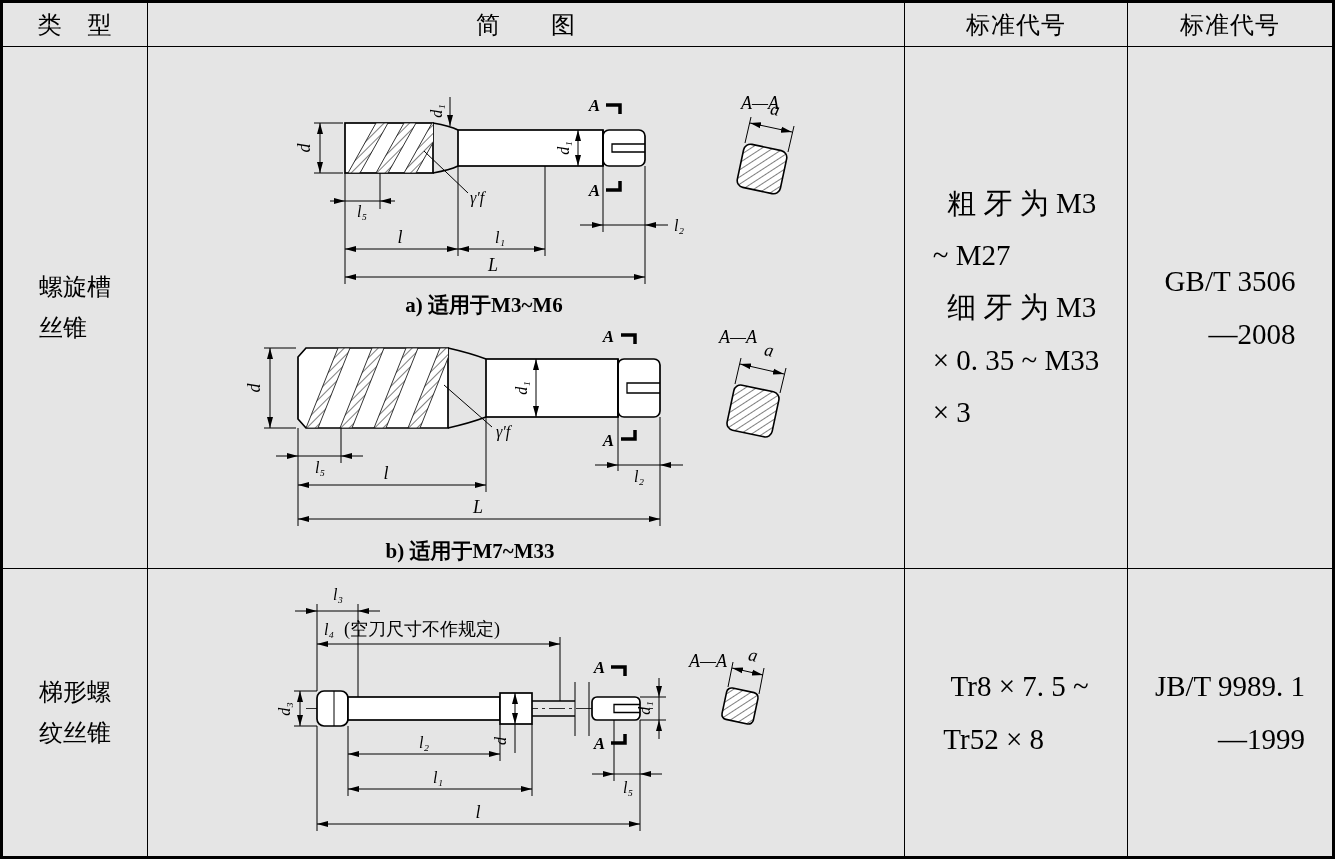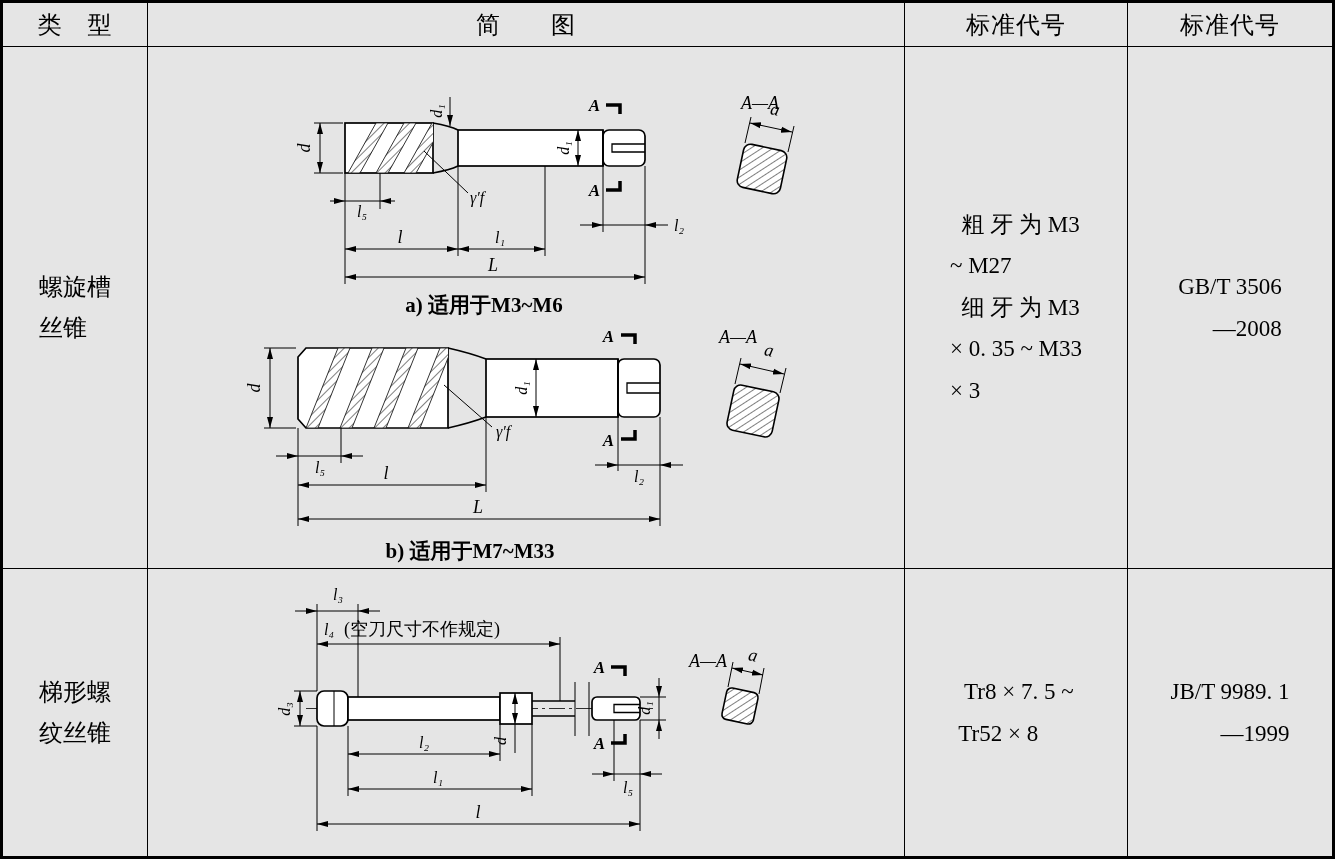--- a/index.html
+++ b/index.html
@@ -6,21 +6,21 @@
   body{width:1335px;height:859px;overflow:hidden;font-family:"Liberation Serif","DejaVu Serif",serif;color:#000;}
   .tbl{width:1335px;height:859px;box-sizing:border-box;border:3px solid #000;display:grid;
        grid-template-columns:145px 757px 223px 1fr;grid-template-rows:44px 522px 1fr;background:#e5e5e5;}
   .cell{border-right:1.8px solid #000;border-bottom:1.8px solid #000;box-sizing:border-box;}
   .lastcol{border-right:none;}
   .lastrow{border-bottom:none;}
   .flexc{display:flex;align-items:center;justify-content:center;}
   .hd{font-size:24px;letter-spacing:1px;}
   .pre{white-space:pre-wrap;text-align:left;}
   .t24{font-size:24px;line-height:1.7;}
-  .t23{font-size:23px;line-height:1.8;}
+  .t23{font-size:29px;line-height:1.8;}
   .center{text-align:right;}
   .diagcell{position:relative;overflow:hidden;}
   .diag{position:absolute;}
   .caption{position:absolute;font-size:21px;font-weight:bold;text-align:center;}
   
   svg text{fill:#000;}
   .part{fill:none;stroke:#000;stroke-width:1.7;}
   .partf{fill:#fff;stroke:#000;stroke-width:1.7;}
   .slot{fill:none;stroke:#000;stroke-width:1.3;}
   .dim{fill:none;stroke:#000;stroke-width:1;}

